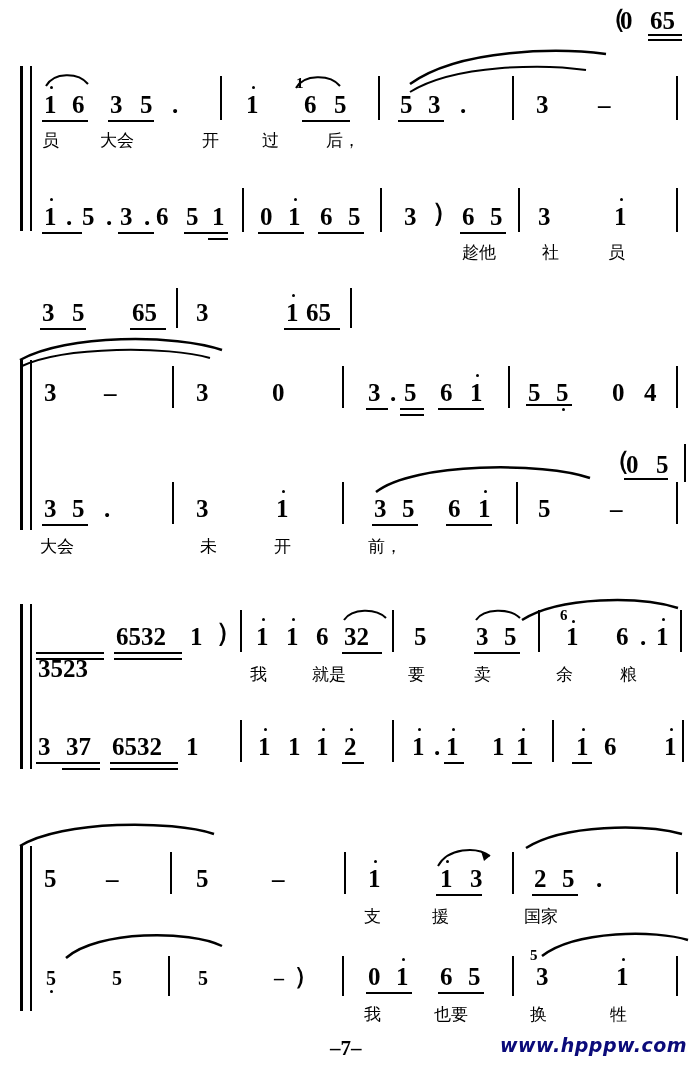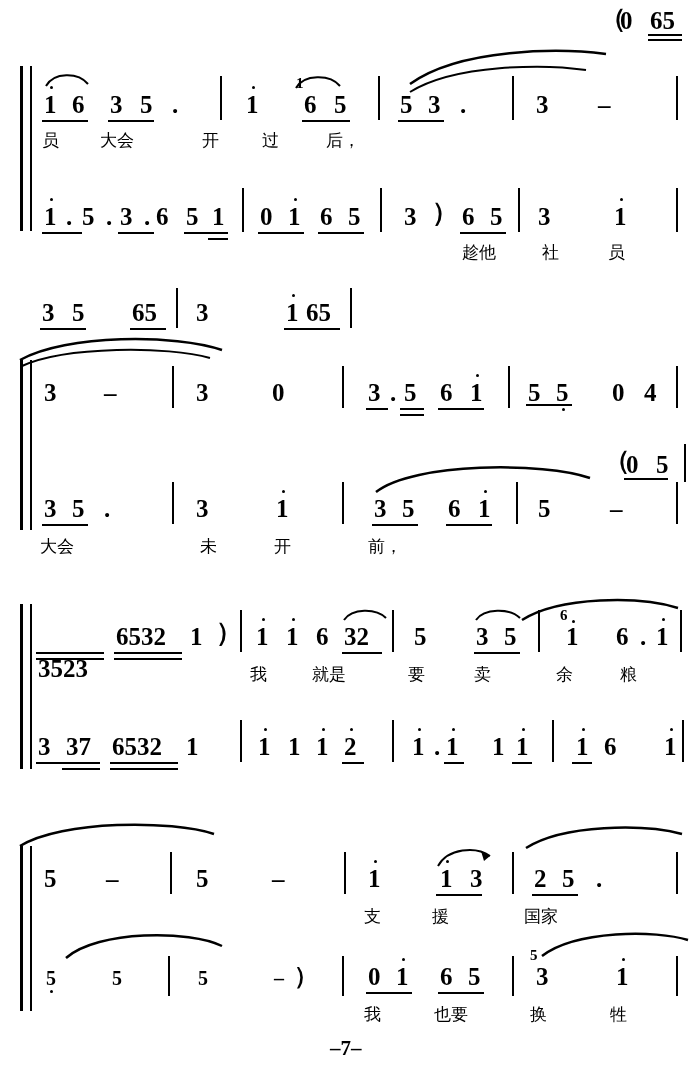--- a/index.html
+++ b/index.html
@@ -423,14 +423,15 @@
   <div class="t note" style="left:616px; top:964px;">1</div>
   <div class="dot" style="left:622px; top:958px;"></div>
   <div class="bar" style="left:676px; top:956px; height:40px;"></div>
 
   <div class="t lyric" style="left:364px; top:1006px;">我</div>
   <div class="t lyric" style="left:434px; top:1006px;">也要</div>
   <div class="t lyric" style="left:530px; top:1006px;">换</div>
   <div class="t lyric" style="left:610px; top:1006px;">牲</div>
 
   <div class="pagenum" style="left:330px; top:1036px;">–7–</div>
+  <div class="watermark" style="left:500px; top:1034px;">www.hpppw.com</div>
 
 </div>
 
 </body></html>

